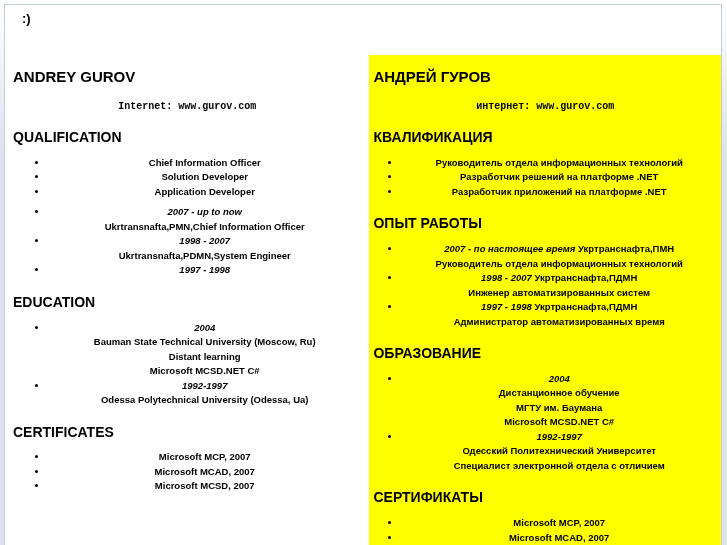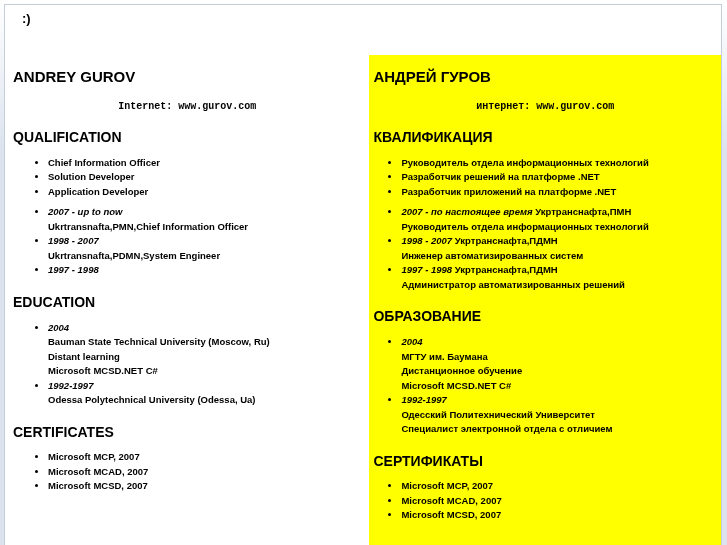--- a/index.html
+++ b/index.html
@@ -74,21 +74,21 @@
     margin:0 0 6px 0;
     padding-left:35px;
     list-style:disc;
   }
   .col-ru ul{padding-left:28px;}
   li{
     font-size:9.5px;
     font-weight:bold;
     line-height:14.5px;
   }
-  .line{white-space:nowrap;}
+  .line{white-space:nowrap;text-align:center;}
   .it{font-style:italic;}
 </style>
 </head>
 <body>
 
 <div class="page">
   <div class="smiley">:)</div>
   <div class="columns">
     <div class="col col-en">
       <h1 class="resume-title">ANDREY GUROV</h1>
@@ -155,40 +155,41 @@
             <li>
               <div class="line"><span>Руководитель отдела информационных технологий</span></div>
             </li>
             <li>
               <div class="line"><span>Разработчик решений на платформе .NET</span></div>
             </li>
             <li>
               <div class="line"><span>Разработчик приложений на платформе .NET</span></div>
             </li>
           </ul>
+          <h2 class="section-heading">ОПЫТ РАБОТЫ</h2>
           <ul>
             <li>
               <div class="line"><span class="it">2007 - по настоящее время</span><span> Укртранснафта,ПМН</span></div>
               <div class="line"><span>Руководитель отдела информационных технологий</span></div>
             </li>
             <li>
               <div class="line"><span class="it">1998 - 2007</span><span> Укртранснафта,ПДМН</span></div>
               <div class="line"><span>Инженер автоматизированных систем</span></div>
             </li>
             <li>
               <div class="line"><span class="it">1997 - 1998</span><span> Укртранснафта,ПДМН</span></div>
-              <div class="line"><span>Администратор автоматизированных решений</span></div>
+              <div class="line"><span>Администратор автоматизированных время</span></div>
             </li>
           </ul>
           <h2 class="section-heading">ОБРАЗОВАНИЕ</h2>
           <ul>
             <li>
               <div class="line"><span class="it">2004</span></div>
+              <div class="line"><span>Дистанционное обучение</span></div>
               <div class="line"><span>МГТУ им. Баумана</span></div>
-              <div class="line"><span>Дистанционное обучение</span></div>
               <div class="line"><span>Microsoft MCSD.NET C#</span></div>
             </li>
             <li>
               <div class="line"><span class="it">1992-1997</span></div>
               <div class="line"><span>Одесский Политехнический Университет</span></div>
               <div class="line"><span>Специалист электронной отдела с отличием</span></div>
             </li>
           </ul>
           <h2 class="section-heading">СЕРТИФИКАТЫ</h2>
           <ul>

